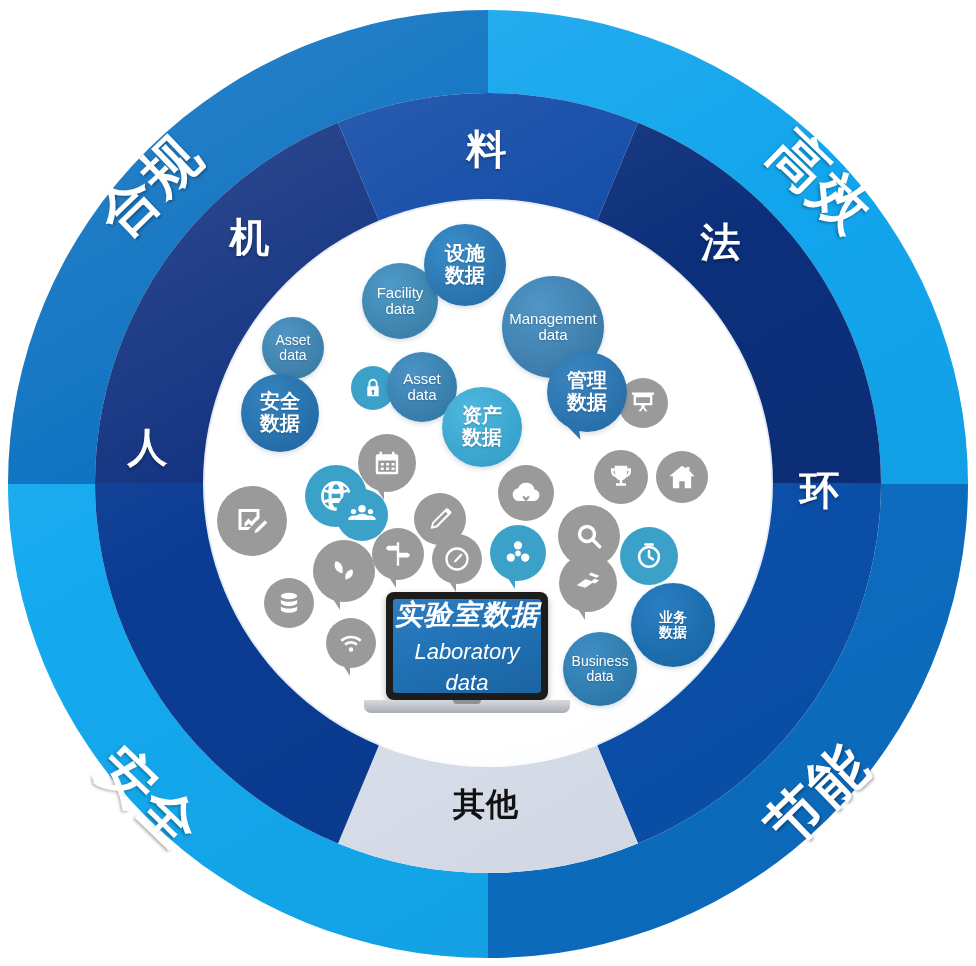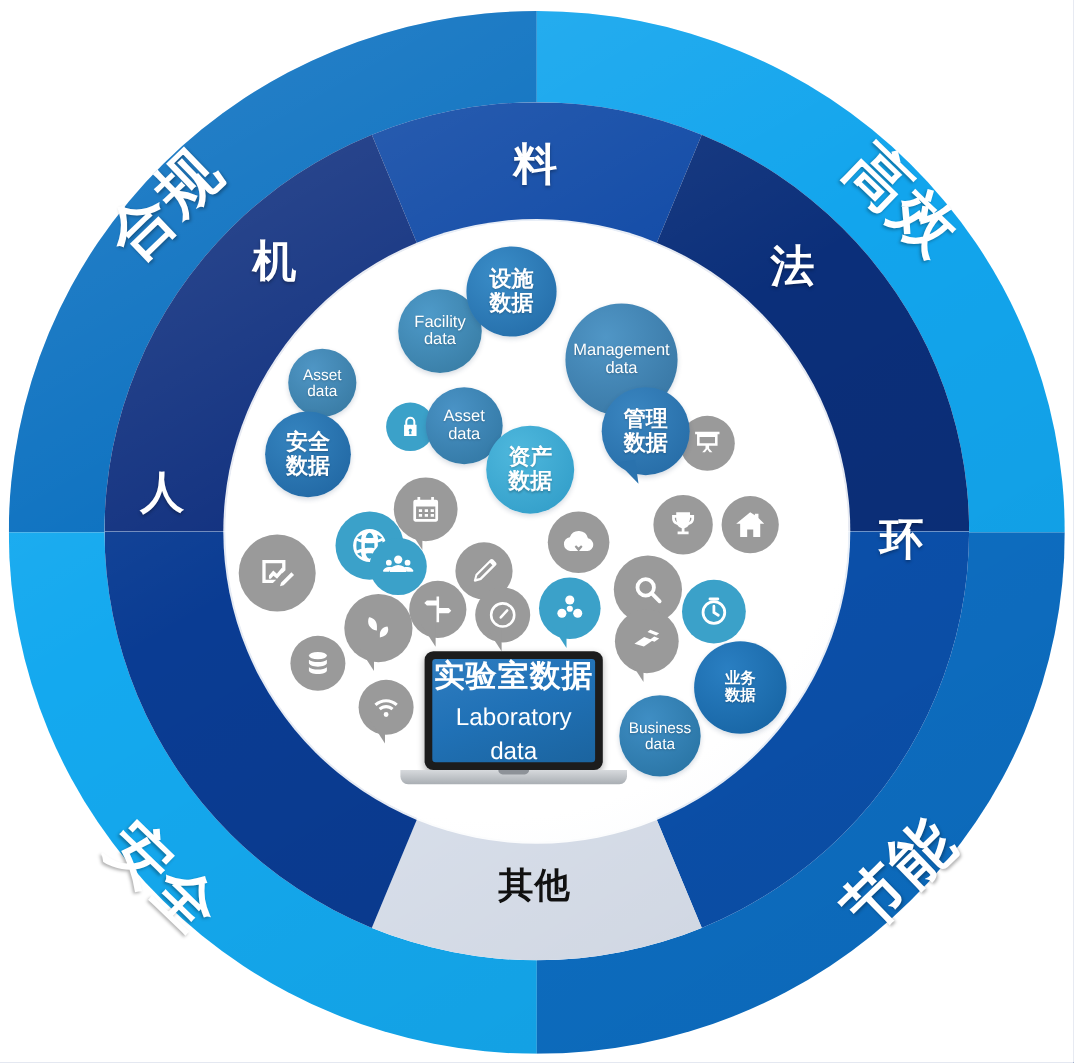--- a/index.html
+++ b/index.html
@@ -98,20 +98,21 @@
   .lid{
     position:absolute;left:0;top:0;width:100%;height:100%;
     background:#1c1c1c;border-radius:8px;padding:7px;box-sizing:border-box;
     box-shadow:0 3px 7px rgba(0,0,0,.30);
   }
   .screen{
     width:100%;height:100%;box-sizing:border-box;border-radius:3px;
     background:linear-gradient(160deg,#2f7dc0 0%,#2071b6 48%,#1b649f 100%);
     display:flex;flex-direction:column;align-items:center;justify-content:center;
     color:#ffffff;
+    font-style:italic;
   }
   .screen .cn{font-family:"DejaVu Sans","Liberation Sans",sans-serif;font-weight:bold;font-size:28px;letter-spacing:1px;}
   .screen .en{font-family:"Liberation Sans",sans-serif;font-size:22px;line-height:1.25;margin-top:4px;}
   .base{
     position:absolute;left:-22px;bottom:-13px;width:calc(100% + 44px);height:13px;
     background:linear-gradient(#d7dadd,#a9aeb3);
     border-radius:0 0 7px 7px;
   }
   .base:after{
     content:"";position:absolute;left:43%;top:0;width:14%;height:4px;
@@ -330,21 +331,21 @@
 
   <div class="bub cn" style="left:424px;top:224px;width:82px;height:82px;font-size:20px;
               background:radial-gradient(circle at 36% 30%,#3a8dc8,#2168a4);">
     <span class="t">
       <b style="display:block">设施</b>
       <b style="display:block">数据</b>
     </span>
   </div>
 
   <div class="bub en" style="left:502px;top:276px;width:102px;height:102px;font-size:15px;
-              background:radial-gradient(circle at 36% 30%,#5096c6,#34719e);margin-left:12px;">
+              background:radial-gradient(circle at 36% 30%,#5096c6,#34719e);">
     <span class="t">
       <b style="font-weight:normal;display:block">Management</b>
       <b style="font-weight:normal;display:block">data</b>
     </span>
   </div>
 
   <div class="bub cn tail" style="left:547px;top:352px;width:80px;height:80px;font-size:20px;--tail:#2a72ad;
               background:radial-gradient(circle at 36% 30%,#3a86c1,#2368a2);">
     <span class="t">
       <b style="display:block">管理</b>

